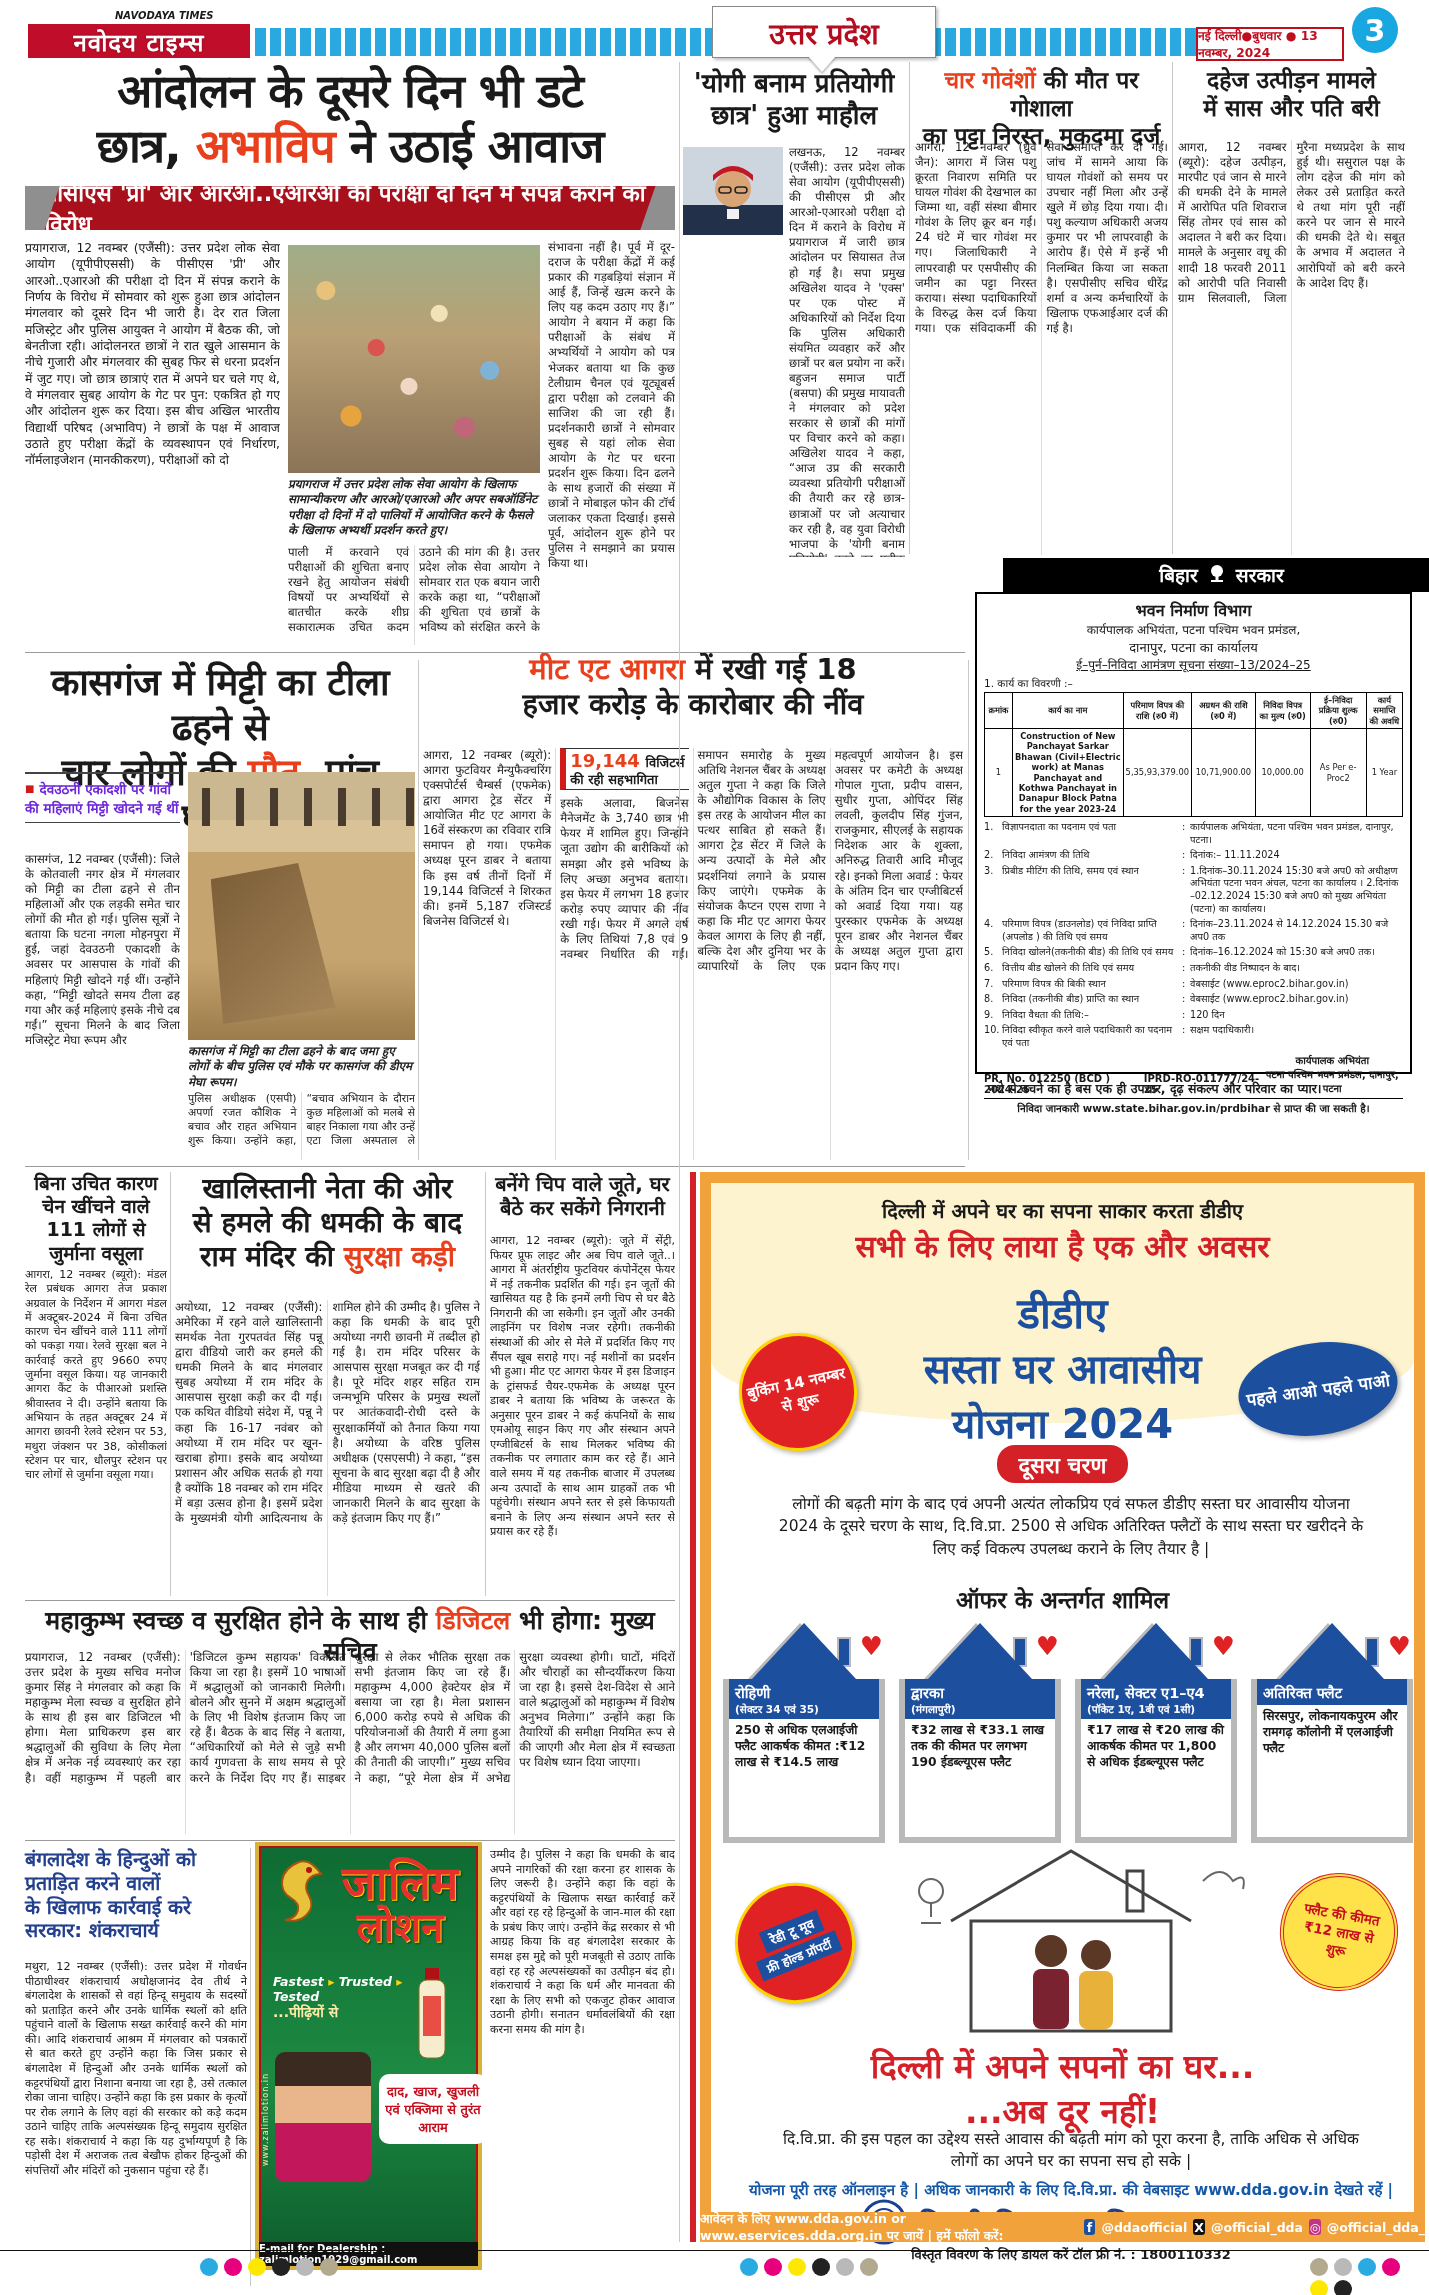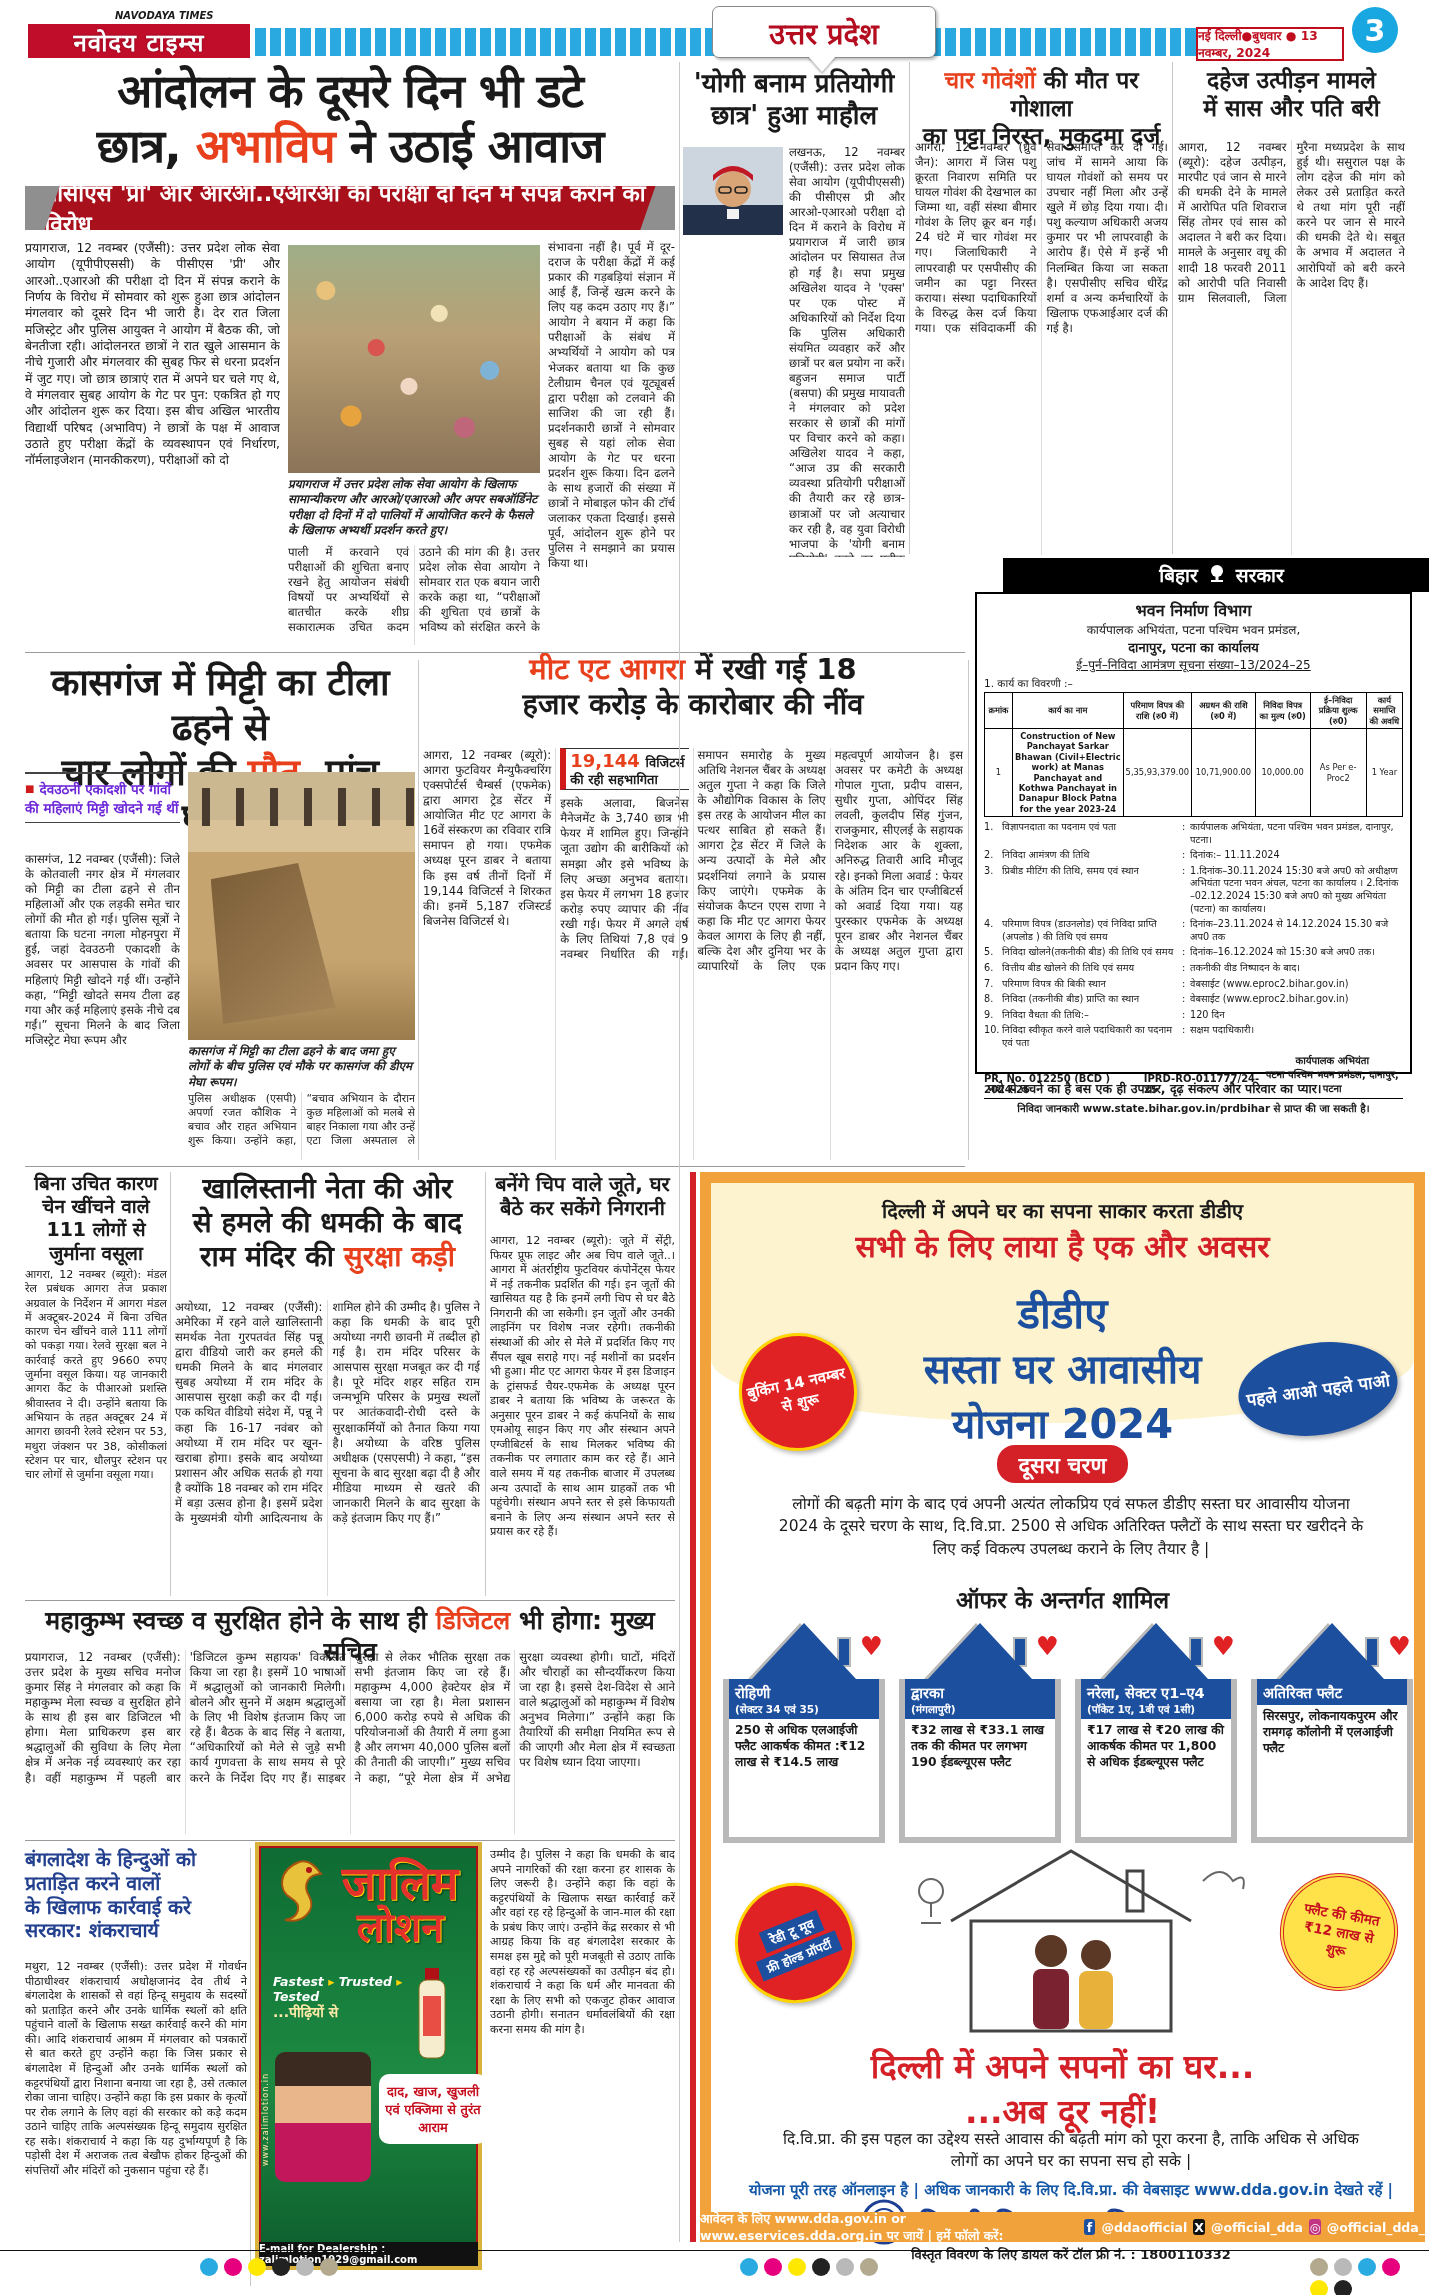--- a/index.html
+++ b/index.html
@@ -75,21 +75,21 @@
   .dot{width:18px;height:18px;border-radius:50%;display:inline-block;margin-right:6px;}
 </style>
 </head>
 <body>
 
 <div id="page">
 
   <div class="abs" style="left:115px;top:10px;font-size:10px;font-style:italic;font-weight:700;">NAVODAYA TIMES</div>
   <div class="abs brand-box" style="left:28px;top:24px;width:222px;height:34px;">नवोदय टाइम्स</div>
   <div class="abs stripes" style="left:255px;top:28px;width:1040px;height:28px;"></div>
-  <div class="abs edition-box" style="left:712px;top:6px;width:222px;height:50px;border-radius:7px;">उत्तर प्रदेश</div>
+  <div class="abs edition-box" style="left:712px;top:6px;width:222px;height:50px;">उत्तर प्रदेश</div>
   <div class="abs edition-notch" style="left:808px;top:56px;"></div>
   <div class="abs date-box" style="left:1196px;top:27px;width:144px;height:30px;">नई दिल्ली●बुधवार ● 13 नवम्बर, 2024</div>
   <div class="abs page-circle" style="left:1352px;top:7px;width:46px;height:46px;">3</div>
 
   <div class="abs h-lead center" style="left:25px;top:64px;width:650px;">
     <div><span>आंदोलन के दूसरे दिन भी डटे</span></div>
     <div>
       <span>छात्र, </span><span class="red">अभाविप</span><span> ने उठाई आवाज</span>
     </div>
   </div>
@@ -140,21 +140,21 @@
           <circle cx="11" cy="9" r="6" fill="#fff"></circle>
           <rect x="9.5" y="12" width="3" height="7" fill="#fff"></rect>
           <rect x="5" y="18" width="12" height="2" fill="#fff"></rect>
         </svg>
     </span>
     <span>सरकार</span>
   </div>
   <div class="abs tender" style="left:975px;top:592px;width:437px;height:482px;padding:5px 7px;box-sizing:border-box;">
     <div class="center" style="font-size:16px;font-weight:800;">भवन निर्माण विभाग</div>
     <div class="center" style="font-size:12px;">कार्यपालक अभियंता, पटना पश्चिम भवन प्रमंडल,</div>
-    <div class="center" style="font-size:13px;font-weight:700;">दानापुर, पटना का कार्यालय</div>
+    <div class="center" style="font-size:13px;font-weight:400;">दानापुर, पटना का कार्यालय</div>
     <div class="center" style="font-size:12px;text-decoration:underline;margin-bottom:3px;">ई–पुर्न–निविदा आमंत्रण सूचना संख्या–13/2024–25</div>
     <div style="font-size:10.5px;margin:2px 0;">1.   कार्य का विवरणी :–</div>
     <table class="t-table">
       <tbody>
           <tr>
         <th style="width:24px;">क्रमांक</th>
         <th style="width:118px;">कार्य का नाम</th>
         <th style="width:62px;">परिमाण विपत्र की राशि (रु0 में)</th>
         <th style="width:60px;">अग्रधन की राशि (रु0 में)</th>
         <th style="width:52px;">निविदा विपत्र का मुल्य (रु0)</th>

